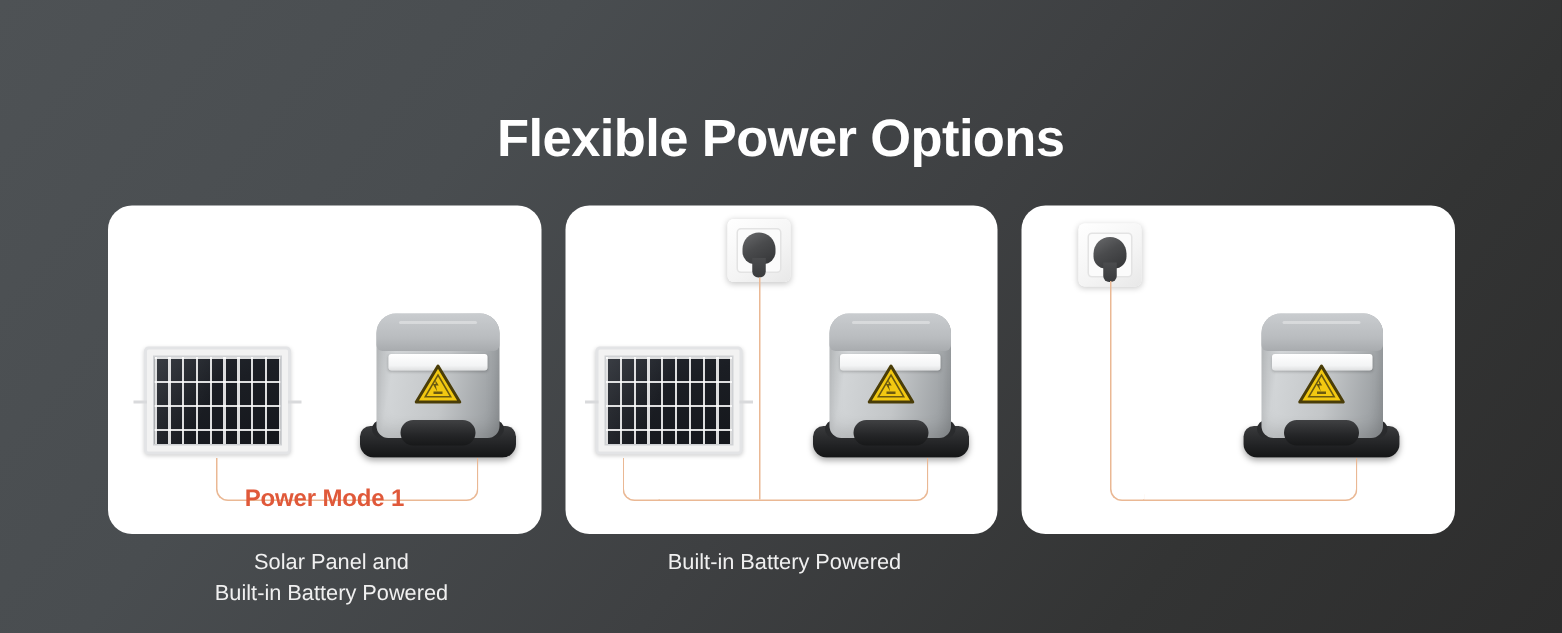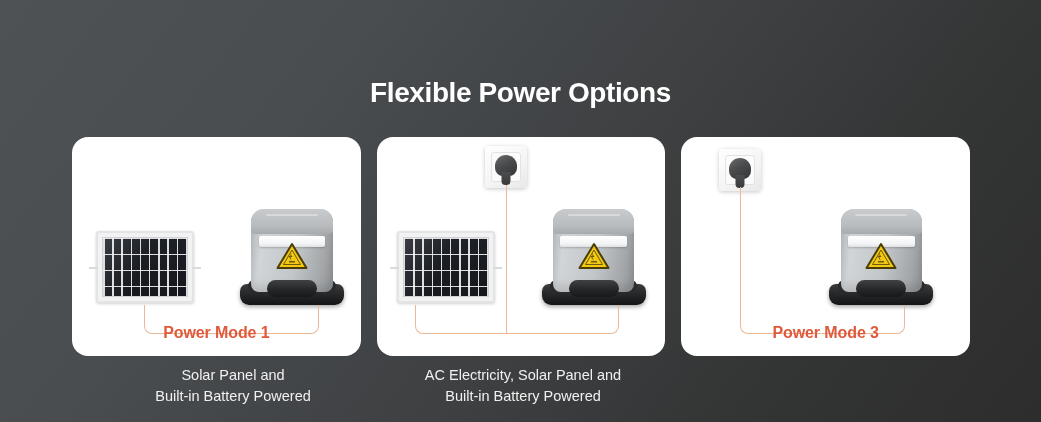--- a/index.html
+++ b/index.html
@@ -23,21 +23,21 @@
   }
 
   
   .page-title {
     position: absolute;
     top: 72px;
     left: 0;
     width: 1041px;
     text-align: center;
     color: #ffffff;
-    font-size: 28px;
+    font-size: 35px;
     font-weight: bold;
     letter-spacing: -0.4px;
     line-height: 42px;
     white-space: nowrap;
   }
 
   
   .cards {
     position: absolute;
     top: 137px;
@@ -248,24 +248,24 @@
     color: #e0593a;
     font-size: 16px;
     font-weight: bold;
     letter-spacing: -0.1px;
   }
 
   
   .captions {
     position: absolute;
     top: 365px;
-    left: 88px;
+    left: 76px;
     width: 898px;
     display: flex;
-    gap: 0;
+    gap: 12px;
   }
   .caption {
     width: 290px;
     text-align: center;
     color: #f0f0f0;
     font-size: 14.5px;
     line-height: 21px;
   }
   .caption .ln { display: block; white-space: nowrap; }
 </style>
@@ -371,29 +371,27 @@
             </div>
           </div>
           <div class="dev-knob"></div>
         </div>
 
         <div class="cable-elbow elbow-bl" style="left:59px; top:50px; width:22px; height:146px;"></div>
         <div class="cable h" style="left:81px; top:196px; width:120px;"></div>
         <div class="cable-elbow elbow-br" style="left:201px; top:168px; width:22px; height:28px;"></div>
 
       </div>
-      <div class="mode-label">Power Mode 3</div>
     </div>
 
   </div>
 
   <div class="captions">
     <div class="caption">
       <span class="ln">Solar Panel and</span>
       <span class="ln">Built-in Battery Powered</span>
     </div>
     <div class="caption">
-      <span class="ln">AC Electricity, Solar Panel and</span>
       <span class="ln">Built-in Battery Powered</span>
     </div>
   </div>
 
 </div>
 
 </body></html>

